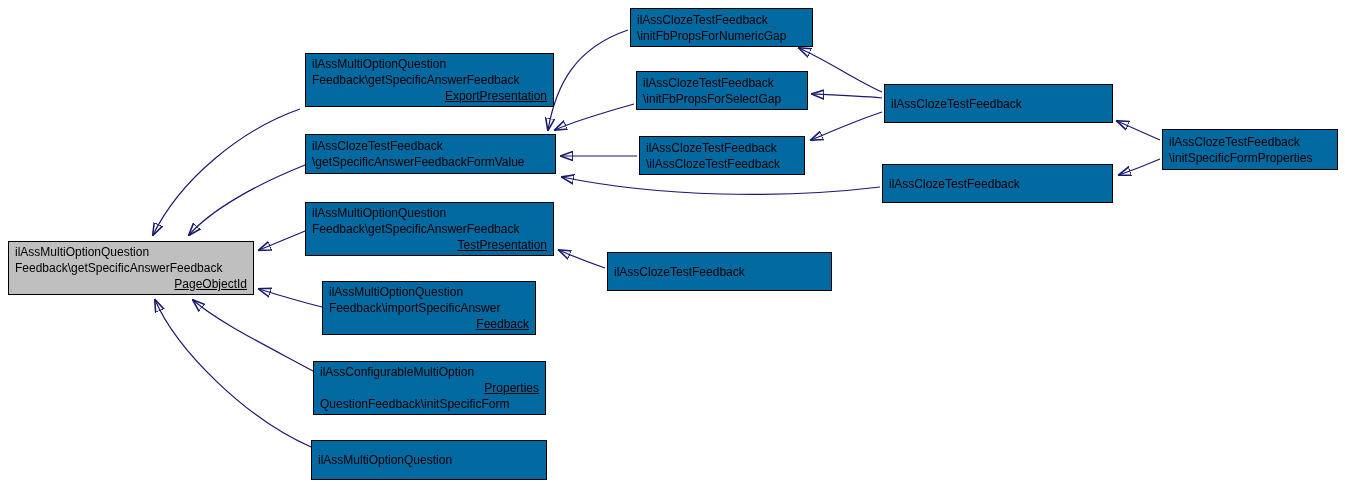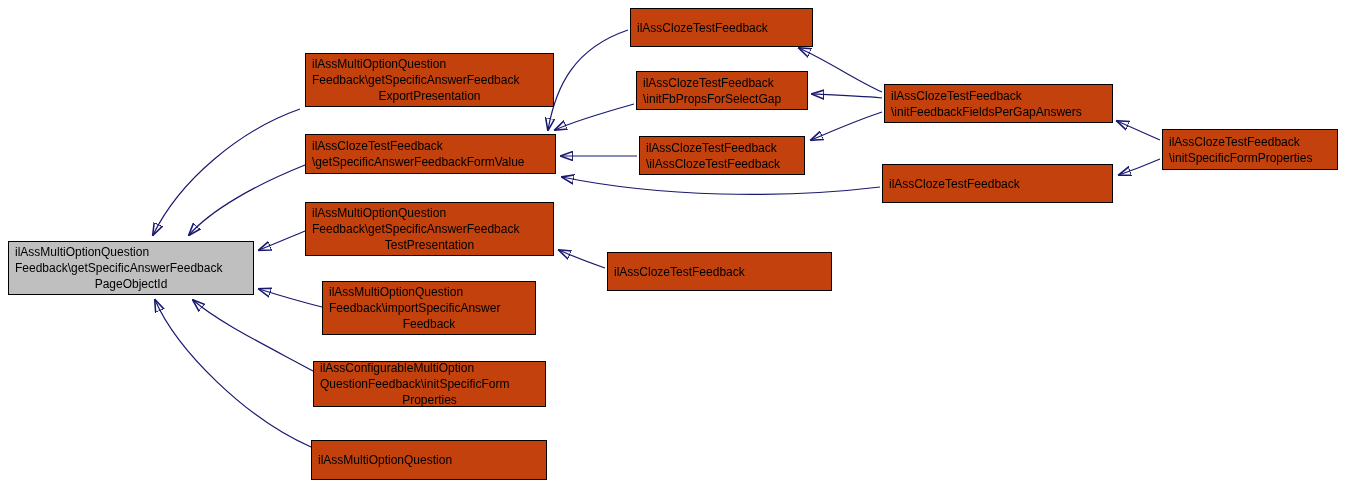--- a/index.html
+++ b/index.html
@@ -18,33 +18,33 @@
   }
   svg.edges path {
     fill: none;
     stroke: #191970;
     stroke-width: 1.2;
   }
   .node {
     position: absolute;
     box-sizing: border-box;
     border: 1px solid #000000;
-    background: #c2410c;
+    background: #0369a1;
     color: #000000;
     font-size: 12px;
     line-height: 16px;
     display: flex;
     flex-direction: column;
     justify-content: center;
     padding: 2px 6px;
     white-space: nowrap;
   }
   .node.main { background: #bfbfbf; }
   .node .ln { display: block; text-align: left; }
-  .node .ln.c { text-align: center; }
+  .node .ln.c { text-align: right; text-decoration: underline; }
 </style>
 </head>
 <body>
 
 <div class="canvas">
 
   <svg class="edges" width="1345" height="489" viewBox="0 0 1345 489">
     <defs>
       <marker id="arrow" viewBox="0 0 10 8" refX="9" refY="4" markerWidth="11" markerHeight="9" orient="auto">
         <path d="M0,0.6 L9.6,4 L0,7.4 z" fill="#191970" stroke="none"></path>
@@ -90,51 +90,51 @@
     <span class="ln">Feedback\getSpecificAnswerFeedback</span>
     <span class="ln c">TestPresentation</span>
   </div>
 
   <div class="node" style="left:322px;top:281px;width:214px;height:54px">
     <span class="ln">ilAssMultiOptionQuestion</span>
     <span class="ln">Feedback\importSpecificAnswer</span>
     <span class="ln c">Feedback</span>
   </div>
 
-  <div class="node" style="left:313px;top:361px;width:233px;height:46px">
+  <div class="node" style="left:313px;top:361px;width:233px;height:54px">
     <span class="ln">ilAssConfigurableMultiOption</span>
+    <span class="ln c">Properties</span>
     <span class="ln">QuestionFeedback\initSpecificForm</span>
-    <span class="ln c">Properties</span>
   </div>
 
   <div class="node" style="left:311px;top:440px;width:236px;height:40px">
     <span class="ln">ilAssMultiOptionQuestion</span>
   </div>
 
   <div class="node" style="left:630px;top:8px;width:183px;height:39px">
     <span class="ln">ilAssClozeTestFeedback</span>
+    <span class="ln">\initFbPropsForNumericGap</span>
   </div>
 
   <div class="node" style="left:636px;top:71px;width:172px;height:39px">
     <span class="ln">ilAssClozeTestFeedback</span>
     <span class="ln">\initFbPropsForSelectGap</span>
   </div>
 
   <div class="node" style="left:639px;top:136px;width:166px;height:39px">
     <span class="ln">ilAssClozeTestFeedback</span>
     <span class="ln">\ilAssClozeTestFeedback</span>
   </div>
 
   <div class="node" style="left:607px;top:252px;width:225px;height:39px">
     <span class="ln">ilAssClozeTestFeedback</span>
   </div>
 
   <div class="node" style="left:884px;top:84px;width:229px;height:39px">
     <span class="ln">ilAssClozeTestFeedback</span>
-    <span class="ln">\initFeedbackFieldsPerGapAnswers</span>
   </div>
 
   <div class="node" style="left:882px;top:164px;width:231px;height:39px">
     <span class="ln">ilAssClozeTestFeedback</span>
   </div>
 
   <div class="node" style="left:1162px;top:129px;width:176px;height:41px">
     <span class="ln">ilAssClozeTestFeedback</span>
     <span class="ln">\initSpecificFormProperties</span>
   </div>

